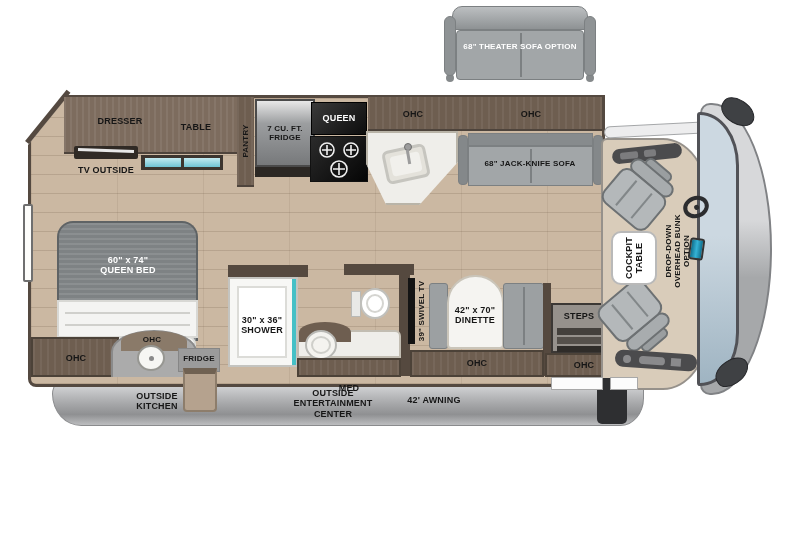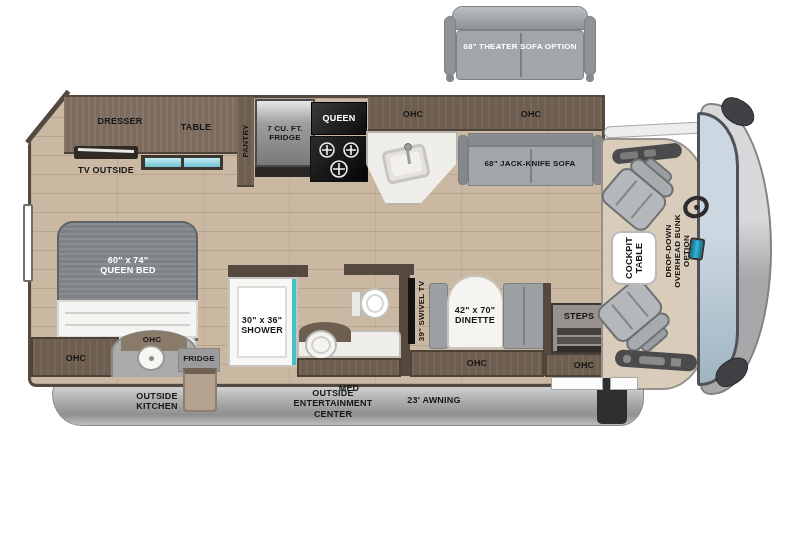--- a/index.html
+++ b/index.html
@@ -219,15 +219,15 @@
   <div class="lbl rot" style="left:634px;top:258px;width:54px;z-index:31;">COCKPIT
 TABLE</div>
   <div class="lbl rot s8" style="left:678px;top:251px;width:86px;">DROP-DOWN
 OVERHEAD BUNK
 OPTION</div>
   <div class="lbl" style="left:157px;top:401px;width:90px;">OUTSIDE
 KITCHEN</div>
   <div class="lbl" style="left:333px;top:404px;width:120px;">OUTSIDE
 ENTERTAINMENT
 CENTER</div>
-  <div class="lbl" style="left:434px;top:400px;width:90px;">23' AWNING</div>
+  <div class="lbl" style="left:434px;top:400px;width:90px;">42' AWNING</div>
 
 </div>
 
 </body></html>

